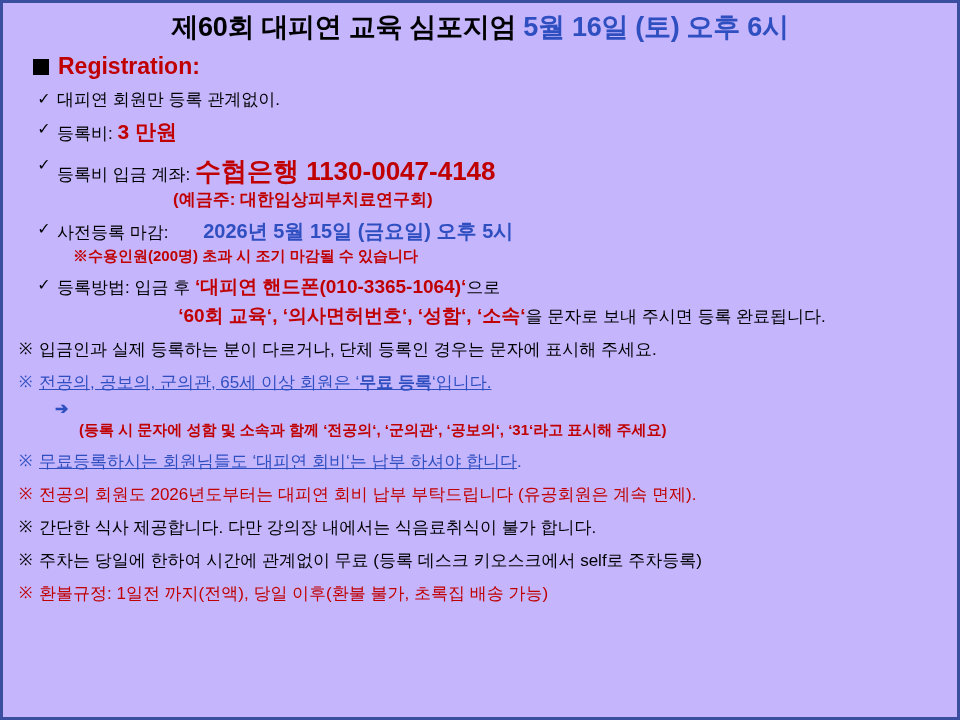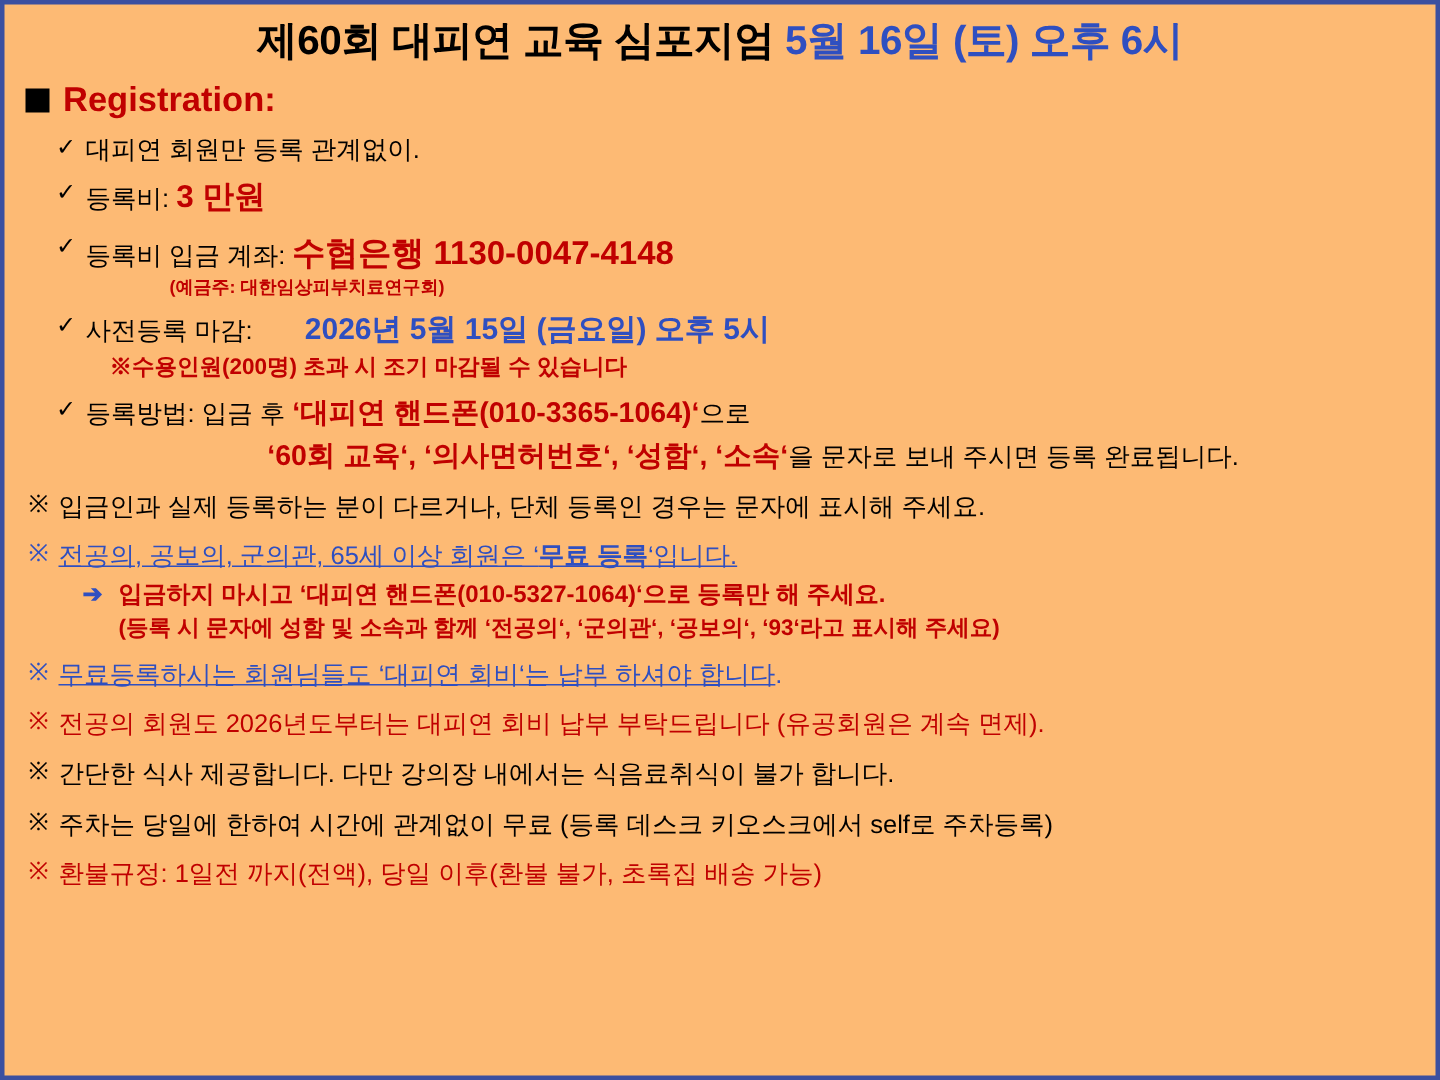--- a/index.html
+++ b/index.html
@@ -12,39 +12,39 @@
     background: #ffffff;
     font-family: "Liberation Sans", sans-serif;
     overflow: hidden;
   }
   .page {
     position: relative;
     width: 960px;
     height: 720px;
     box-sizing: border-box;
     border: 3px solid #3b4fa0;
-    background: #fdba74;
+    background: #c4b5fd;
   }
   .title-bar {
     margin: 9px 10px 0 10px;
     text-align: center;
     font-size: 27px;
     font-weight: bold;
     color: #000000;
     letter-spacing: -0.3px;
     line-height: 1.15;
     white-space: nowrap;
   }
   .title-bar .date {
     color: #2f4fc0;
   }
   .section-head {
     display: flex;
     align-items: center;
-    margin: 10px 0 2px 14px;
+    margin: 10px 0 2px 30px;
     font-size: 23px;
     font-weight: bold;
     color: #c00000;
   }
   .sq {
     width: 16px;
     height: 16px;
     background: #000000;
     display: inline-block;
     margin-right: 9px;
@@ -76,27 +76,27 @@
     font-weight: bold;
   }
   .red {
     color: #c00000;
   }
   .blue {
     color: #2f4fc0;
   }
   .f20 { font-size: 20px; margin-left: 30px; }
   .f21 { font-size: 21px; }
-  .f22 { font-size: 22px; }
+  .f22 { font-size: 26px; }
   .f19 { font-size: 19px; }
   .f17 { font-size: 17px; }
   .acct-sub {
-    margin-left: 56px;
+    margin-left: 116px;
     margin-top: 2px;
-    font-size: 12px;
+    font-size: 17px;
     font-weight: bold;
     color: #c00000;
   }
   .note-small {
     margin-top: 3px;
     margin-left: 16px;
     font-size: 15px;
     color: #c00000;
     font-weight: bold;
   }
@@ -201,23 +201,22 @@
 
     <div class="star-row">
       <div class="star blue">※</div>
       <div class="stext f17 blue">
         <span class="u">전공의, 공보의, 군의관, 65세 이상 회원은 ‘</span><span class="u b">무료 등록</span><span class="u">‘입니다.</span>
       </div>
     </div>
 
     <div class="arrow-row">
       <div class="arrow-mark">➔</div>
-      <div>입금하지 마시고 ‘대피연 핸드폰(010-5327-1064)‘으로 등록만 해 주세요.</div>
-    </div>
-    <div class="sub-paren">(등록 시 문자에 성함 및 소속과 함께 ‘전공의‘, ‘군의관‘, ‘공보의‘, ‘93‘라고 표시해 주세요)</div>
+    </div>
+    <div class="sub-paren">(등록 시 문자에 성함 및 소속과 함께 ‘전공의‘, ‘군의관‘, ‘공보의‘, ‘31‘라고 표시해 주세요)</div>
 
     <div class="star-row">
       <div class="star blue">※</div>
       <div class="stext f17 blue">
         <span class="u">무료등록하시는 회원님들도 ‘대피연 회비‘는 납부 하셔야 합니다</span><span>.</span>
       </div>
     </div>
 
     <div class="star-row">
       <div class="star red">※</div>

